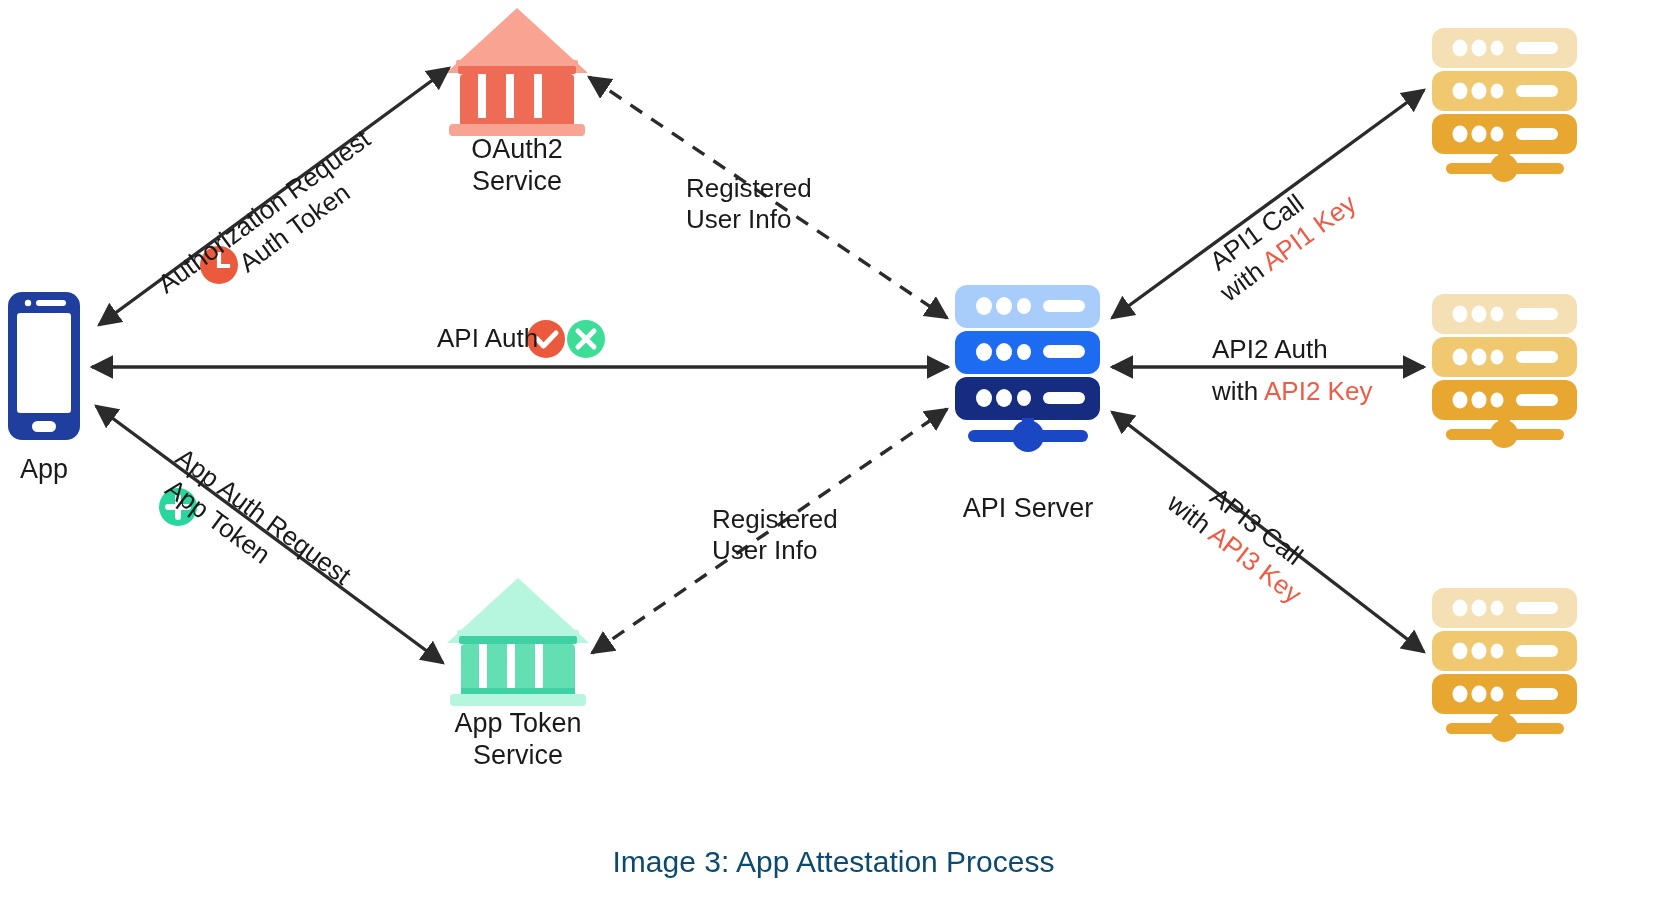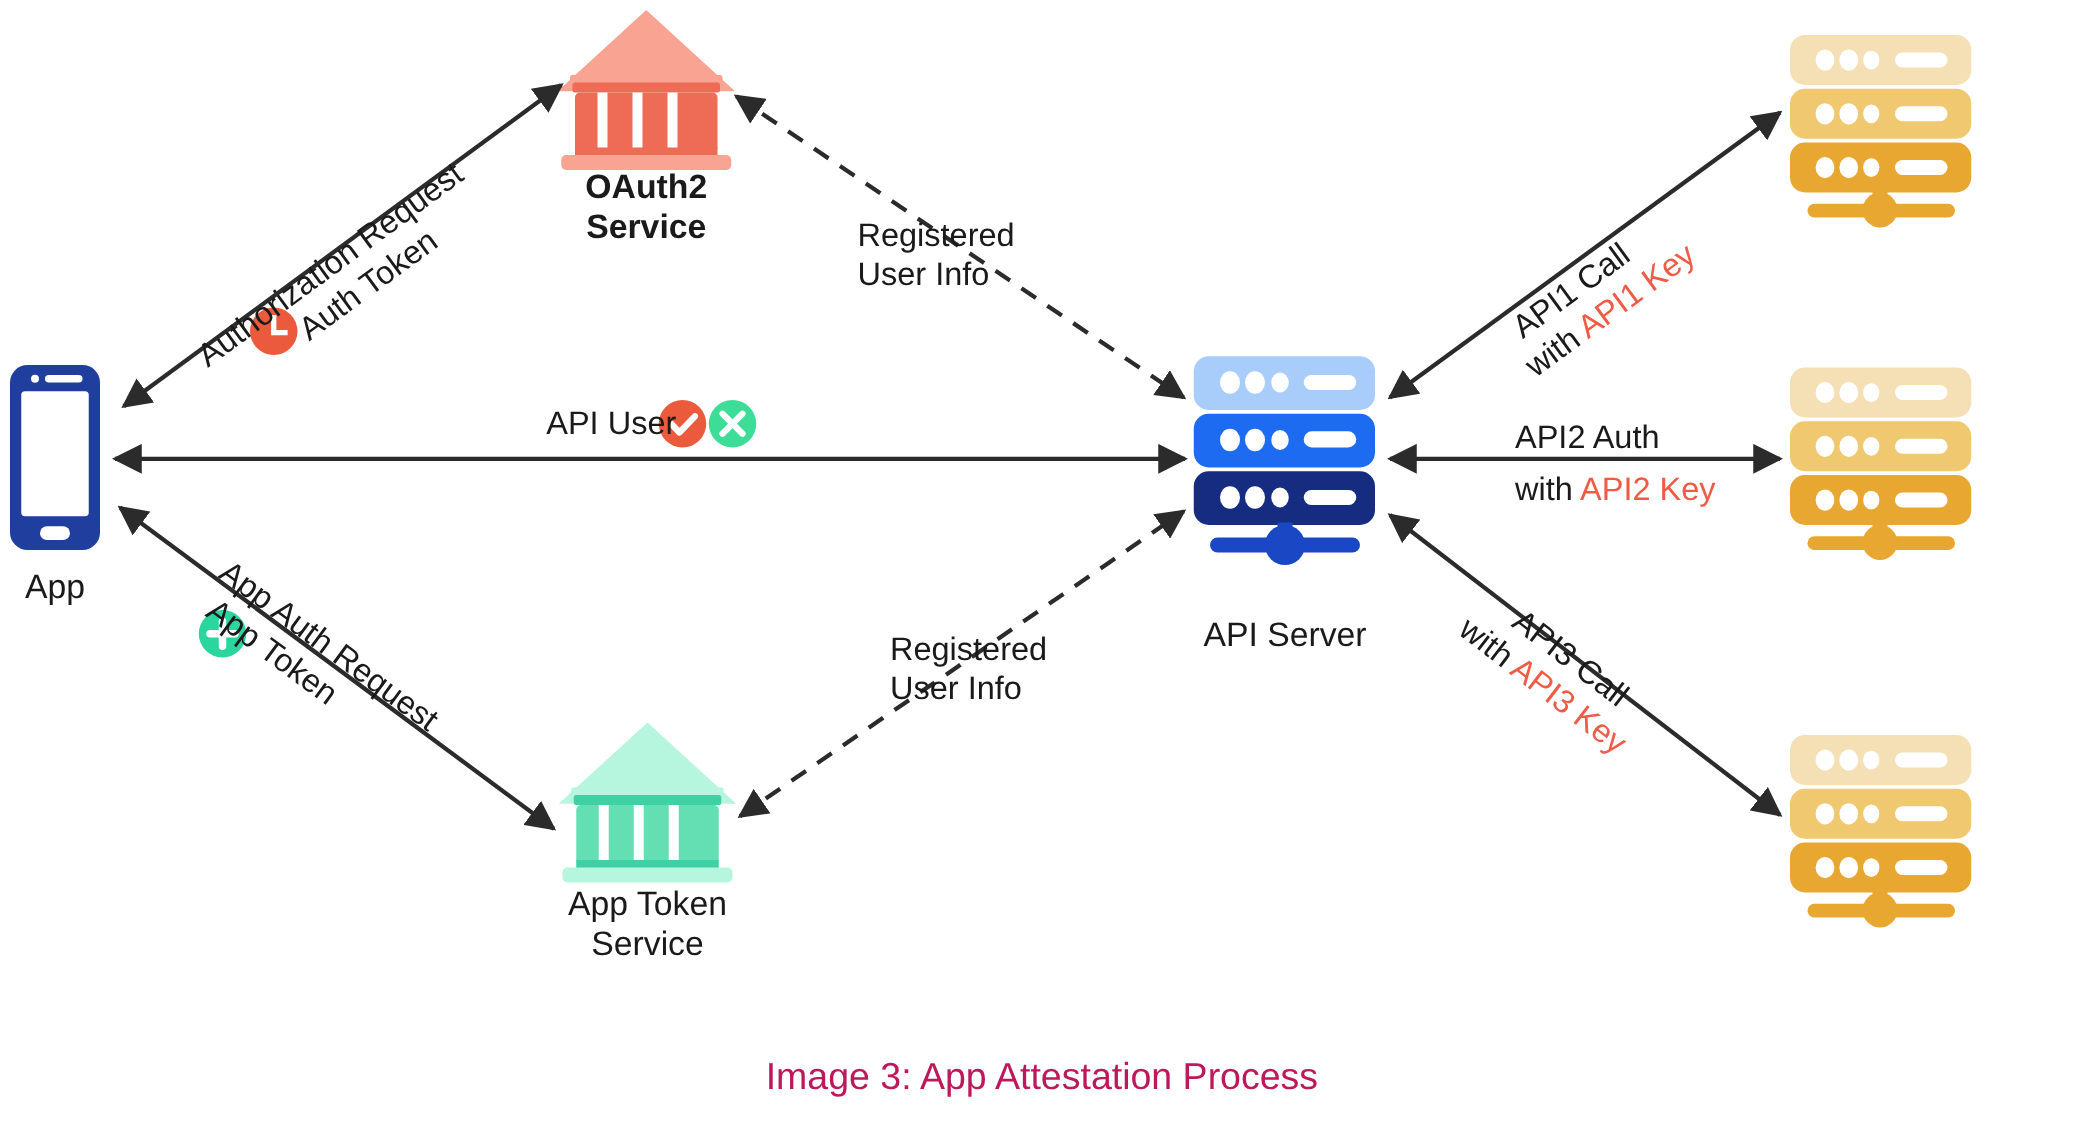--- a/index.html
+++ b/index.html
@@ -10,21 +10,21 @@
   .node-label{
     position:absolute;text-align:center;color:#1a1a1a;
     font-size:27px;line-height:32px;white-space:pre-line;
   }
   .edge-label{
     position:absolute;color:#1a1a1a;font-size:26px;line-height:31px;white-space:nowrap;
   }
   .key{color:#ef5b45;}
   .caption{
     position:absolute;left:0;right:0;top:845px;text-align:center;
-    font-size:30px;color:#be185d;
+    font-size:30px;color:#0c4a6e;
   }
   .rot-wrap{position:absolute;transform-origin:0 0;}
 </style>
 </head>
 <body>
 
 <div id="stage">
 
   <svg id="svg-layer" viewBox="0 0 1667 899">
     <defs>
@@ -195,21 +195,21 @@
     </g>
 
     <g>
       <circle cx="178" cy="507" r="19" fill="#2BD69E"></circle>
       <path d="M 178 497 L 178 517 M 168 507 L 188 507" stroke="#ffffff" stroke-width="6" fill="none" stroke-linecap="round"></path>
     </g>
   </svg>
 
   <div class="node-label" style="left:-26px;top:453px;width:140px;">App</div>
 
-  <div class="node-label" style="left:407px;top:133px;width:220px;font-weight:bold;">OAuth2
+  <div class="node-label" style="left:407px;top:133px;width:220px;">OAuth2
 Service</div>
 
   <div class="node-label" style="left:408px;top:707px;width:220px;">App Token
 Service</div>
 
   <div class="node-label" style="left:918px;top:468px;width:220px;margin-top:24px;">API Server</div>
 
   <div class="rot-wrap" style="left:152px;top:275px;transform:rotate(-36.3deg);">
     <div class="edge-label" style="position:static;">
       <span>Authorization Request</span>
@@ -222,21 +222,21 @@
   <div style="position:absolute;left:686px;top:173px;">
     <div class="edge-label" style="position:static;">
       <span>Registered</span>
     </div>
     <div class="edge-label" style="position:static;">
       <span>User Info</span>
     </div>
   </div>
 
   <div class="edge-label" style="left:437px;top:323px;">
-    <span>API User</span>
+    <span>API Auth</span>
   </div>
 
   <div class="rot-wrap" style="left:188px;top:442px;transform:rotate(36.4deg);">
     <div class="edge-label" style="position:static;">
       <span>App Auth Request</span>
     </div>
     <div class="edge-label" style="position:static;margin-left:10px;">
       <span>App Token</span>
     </div>
   </div>

